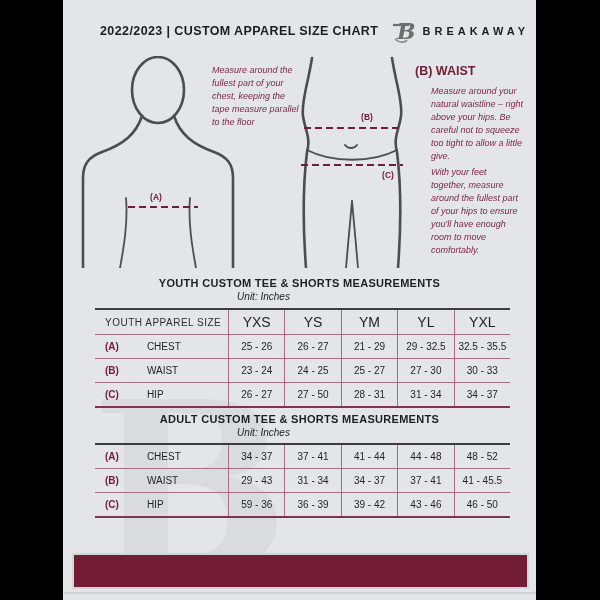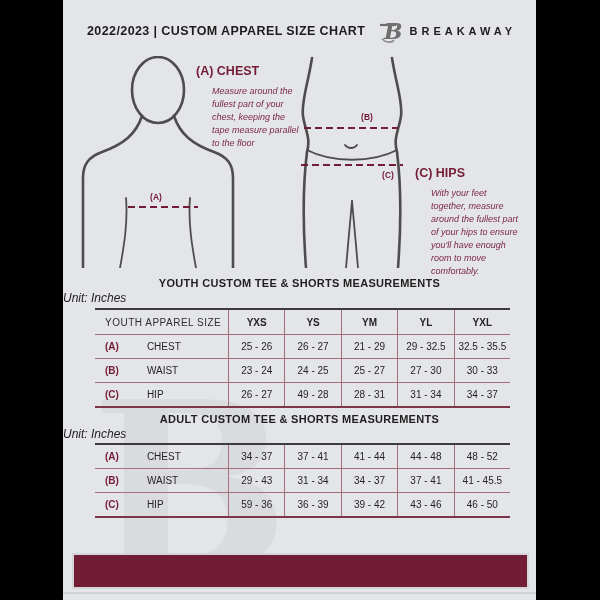--- a/index.html
+++ b/index.html
@@ -7,21 +7,21 @@
   body { font-family:"Liberation Sans", sans-serif; background:#000; position:relative; overflow:hidden; }
   .stage { position:absolute; inset:0; width:600px; height:600px; background:#000; }
   .black-bar { position:absolute; top:0; height:600px; background:#000; }
   .black-bar.left { left:0; width:63px; }
   .black-bar.right { left:536px; width:64px; }
   .doc { position:absolute; left:63px; top:0; width:473px; height:600px; background:#e4e5e8; overflow:hidden; }
 
   .watermark { position:absolute; left:28px; top:370px; font-size:235px; font-weight:bold;
     color:#dadbde; line-height:1; z-index:0; font-family:"DejaVu Serif", serif; }
 
-  .header { position:absolute; left:0; top:0; width:473px; height:48px; z-index:2; }
+  .header { position:absolute; left:13px; top:0; width:473px; height:48px; z-index:2; }
   .header-title { position:absolute; left:24px; top:24px; font-size:12.5px; font-weight:bold;
     letter-spacing:0.4px; color:#1d1d1d; white-space:nowrap; }
   .brand { position:absolute; right:20px; top:18px; display:flex; align-items:center; gap:7px; }
   .brand-icon { width:24px; height:26px; }
   .brand-name { font-size:11px; font-weight:bold; letter-spacing:4px; color:#1d1d1d; }
 
   .figure { position:absolute; z-index:1; }
   .fig-torso { left:17px; top:56px; }
   .fig-lower { left:229px; top:56px; }
   svg .outline { fill:none; stroke:#4d4d4d; stroke-width:2.6; stroke-linecap:round; }
@@ -31,31 +31,31 @@
 
   .guide-block { position:absolute; z-index:2; }
   .guide-heading { font-size:12.5px; font-weight:bold; color:#731c35; margin-bottom:7px; }
   .guide-body { font-size:9px; font-style:italic; font-weight:500; color:#7b2742; line-height:1.45;margin-left:16px; }
   .gb-chest { left:133px; top:64px; width:104px; }
   .gb-waist { left:352px; top:64px; width:112px; }
   .gb-hips  { left:352px; top:166px; width:108px; }
 
   .section-title { position:absolute; width:473px; text-align:center; font-size:11px; font-weight:bold;
     letter-spacing:0.3px; color:#1f1f1f; z-index:2; }
-  .section-unit { position:absolute; width:401px; font-size:12px; font-style:italic;
+  .section-unit { position:absolute; width:401px; text-align:center; font-size:10px; font-style:italic;
     font-weight:500; color:#222; z-index:2; }
 
   .size-table { position:absolute; left:32px; width:415px; z-index:2;
     border-top:2px solid #3c3c3c; border-bottom:2px solid #7d3648;text-align:center; }
   .t-row { display:flex; align-items:stretch; }
   .t-row + .t-row { border-top:1.5px solid #a5707c; }
   .t-cell { display:flex; align-items:center; justify-content:center; font-size:10px; color:#242424;
     border-left:1.5px solid #a5707c; height:23px; flex:1; }
   .t-cell.first { flex:0 0 133px; border-left:none; justify-content:flex-start; padding-left:10px; }
-  .t-row.head .t-cell { height:24px; font-weight:bold; font-size:10px; }
+  .t-row.head .t-cell { height:24px; font-weight:normal; font-size:14px; }
   .t-row.head .t-cell.first { font-weight:normal; font-size:10px; letter-spacing:0.5px; color:#2e2e2e; }
   .row-prefix { color:#731c35; font-weight:bold; margin-right:4px; }
   .row-label { color:#242424;margin-left:24px; }
 
   .footer-bar { position:absolute; left:9px; top:553px; width:457px; height:36px;
     background:#731c35; border:2px solid #d3d5d9; z-index:2; }
   .page-edge { position:absolute; left:0; top:592px; width:473px; height:2px; background:#d2d3d6; z-index:1; }
 </style>
 </head>
 <body>
@@ -98,27 +98,27 @@
       <path class="outline thin" d="M 15 94 C 40 107, 80 107, 105 94"></path>
       <path class="outline thin" d="M 60 145 C 58 165, 56 190, 54 212"></path>
       <path class="outline thin" d="M 60 145 C 62 165, 64 190, 66 212"></path>
       <path class="dash" d="M 12 72 L 106 72"></path>
       <text class="marker" x="75" y="64" text-anchor="middle">(B)</text>
       <path class="dash" d="M 9 109 L 111 109"></path>
       <text class="marker" x="96" y="122" text-anchor="middle">(C)</text>
     </svg>
 
     <div class="guide-block gb-chest">
-      <div class="guide-heading">(A) CHEST</div>
       <div class="guide-body">Measure around the fullest part of your chest, keeping the tape measure parallel to the floor</div>
     </div>
     <div class="guide-block gb-waist">
+      <div class="guide-heading">(B) WAIST</div>
+      <div class="guide-body">Measure around your natural waistline – right above your hips. Be careful not to squeeze too tight to allow a little give.</div>
     </div>
     <div class="guide-block gb-hips">
-      <div class="guide-heading">(C) HIPS</div>
       <div class="guide-body">With your feet together, measure around the fullest part of your hips to ensure you'll have enough room to move comfortably.</div>
     </div>
 
     <div class="section-title" style="top:277px;">YOUTH CUSTOM TEE &amp; SHORTS MEASUREMENTS</div>
     <div class="section-unit" style="top:291px;">Unit: Inches</div>
 
     <div class="size-table" style="top:308px;">
       <div class="t-row head">
         <div class="t-cell first">YOUTH APPAREL SIZE</div>
         <div class="t-cell">YXS</div>
@@ -148,21 +148,21 @@
         <div class="t-cell">25 - 27</div>
         <div class="t-cell">27 - 30</div>
         <div class="t-cell">30 - 33</div>
       </div>
       <div class="t-row">
         <div class="t-cell first">
           <span class="row-prefix">(C)</span>
           <span class="row-label">HIP</span>
         </div>
         <div class="t-cell">26 - 27</div>
-        <div class="t-cell">49 - 28</div>
+        <div class="t-cell">27 - 50</div>
         <div class="t-cell">28 - 31</div>
         <div class="t-cell">31 - 34</div>
         <div class="t-cell">34 - 37</div>
       </div>
     </div>
 
     <div class="section-title" style="top:413px;">ADULT CUSTOM TEE &amp; SHORTS MEASUREMENTS</div>
     <div class="section-unit" style="top:427px;">Unit: Inches</div>
 
     <div class="size-table" style="top:443px;">

